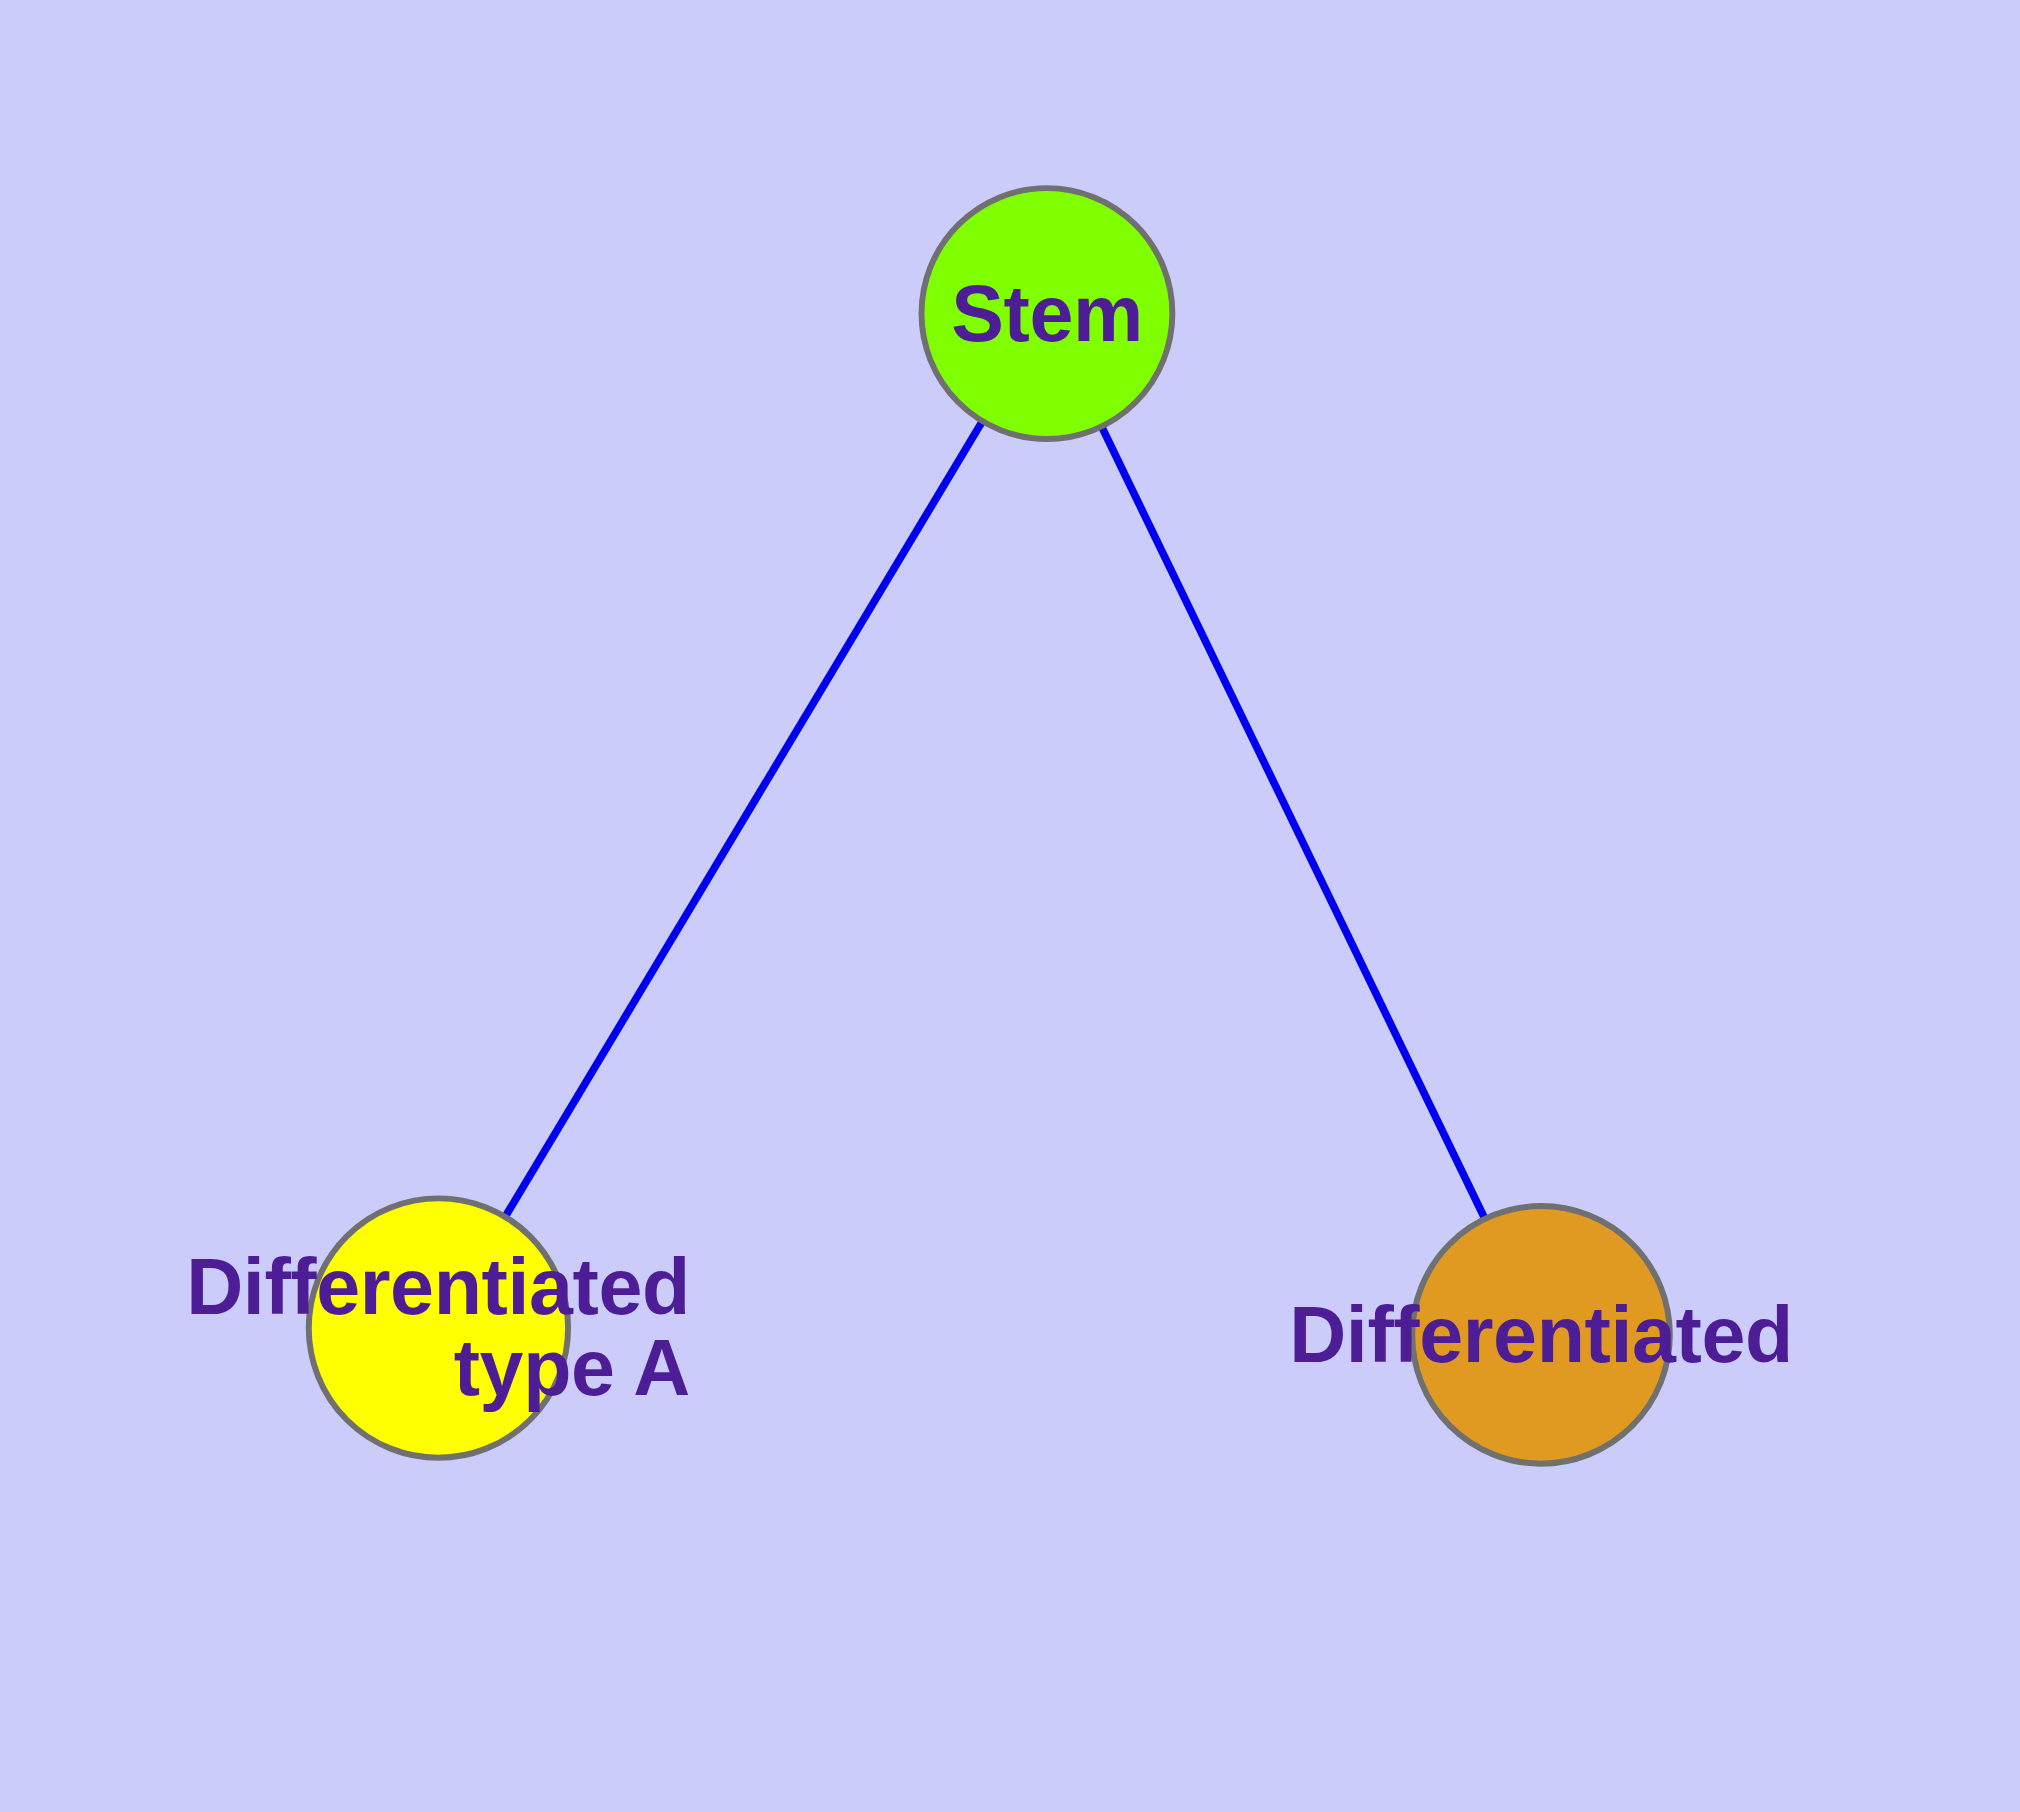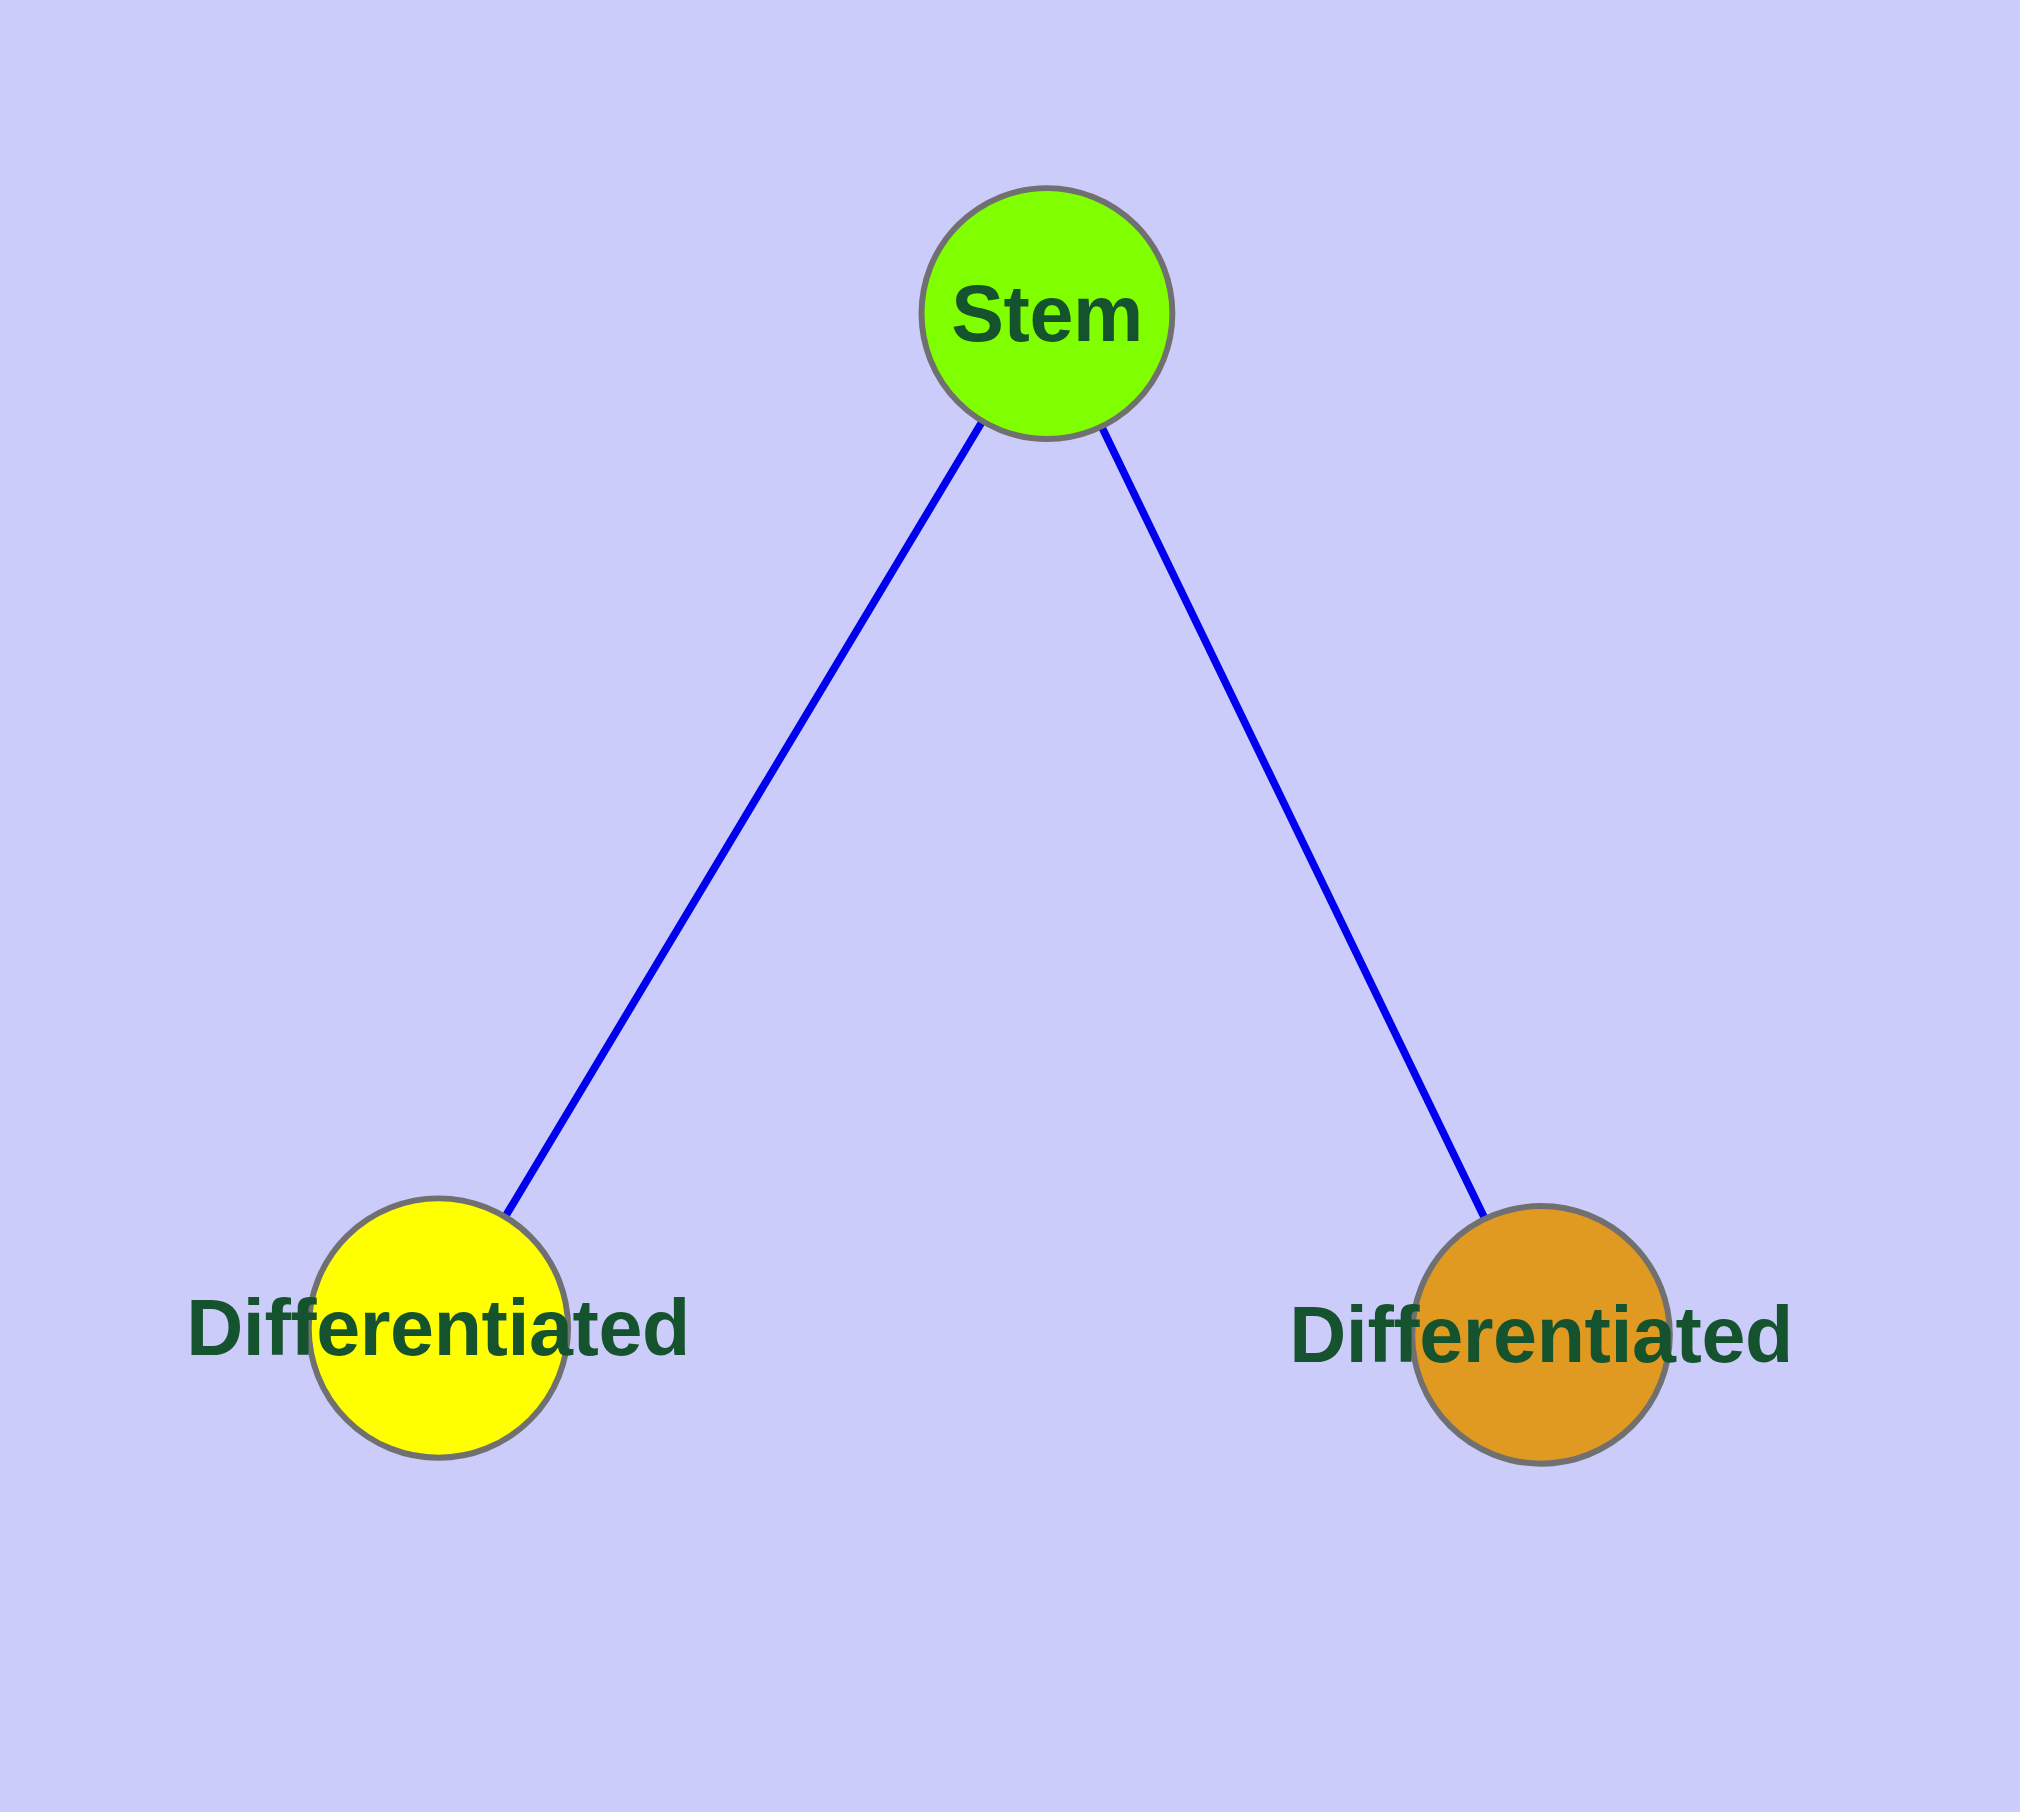--- a/index.html
+++ b/index.html
@@ -18,21 +18,21 @@
   #graph-svg {
     position: absolute;
     left: 0;
     top: 0;
     width: 2021px;
     height: 1812px;
     display: block;
   }
   .node-label {
     position: absolute;
-    color: #14532d;
+    color: #4c1d95;
     font-family: "Liberation Sans", sans-serif;
     font-weight: bold;
     font-size: 79px;
     line-height: 1.02;
     text-align: right;
     white-space: pre;
     transform: translate(-50%, -50%);
     pointer-events: none;
     letter-spacing: -0.4px;
   }
@@ -53,18 +53,18 @@
 
     <g id="nodes-group">
       <circle id="node-0" cx="1235" cy="370" r="148" fill="#80ff00" stroke="#707070" stroke-width="7"></circle>
       <circle id="node-1" cx="517" cy="1567" r="153" fill="#ffff00" stroke="#707070" stroke-width="7"></circle>
       <circle id="node-2" cx="1818" cy="1575" r="152" fill="#e09a22" stroke="#707070" stroke-width="7"></circle>
     </g>
   </svg>
 
   <div class="node-label" id="label-0" style="left: 1047px; top: 314px;">Stem</div>
 
-  <div class="node-label" id="label-1" style="left: 438px; top: 1328px;"><span>Differentiated</span><br></div>
+  <div class="node-label" id="label-1" style="left: 438px; top: 1328px;"><span>Differentiated</span><br><span>type A</span></div>
 
   <div class="node-label" id="label-2" style="left: 1541px; top: 1335px;"><span>Differentiated</span><br></div>
 
 </div>
 
 
 </body></html>

